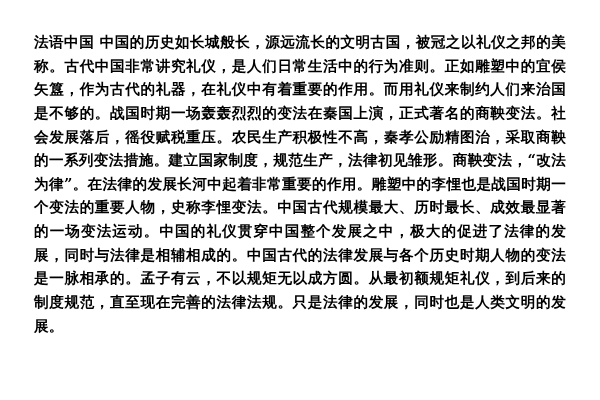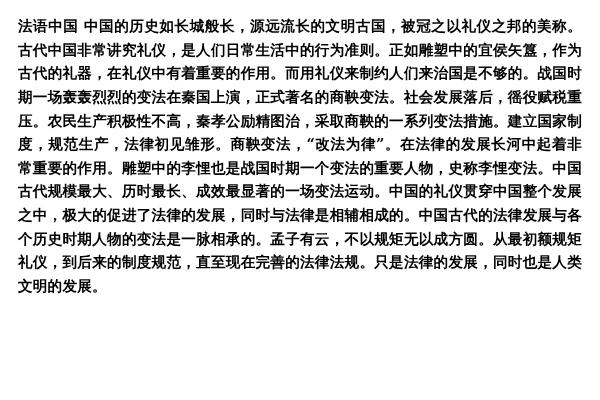--- a/index.html
+++ b/index.html
@@ -21,21 +21,21 @@
     background: #ffffff;
   }
   #article-body {
     font-size: 14.6px;
     line-height: 1.62;
     color: #000000;
     text-align: justify;
     text-justify: inter-ideograph;
     font-weight: bold;
     letter-spacing: 0.2px;
-    margin: 0;
+    margin: 16px;
     white-space: normal;
   }
 </style>
 </head>
 <body>
 
 <div id="document-page">
   <p id="article-body">法语中国  中国的历史如长城般长，源远流长的文明古国，被冠之以礼仪之邦的美称。古代中国非常讲究礼仪，是人们日常生活中的行为准则。正如雕塑中的宜侯矢簋，作为古代的礼器，在礼仪中有着重要的作用。而用礼仪来制约人们来治国是不够的。战国时期一场轰轰烈烈的变法在秦国上演，正式著名的商鞅变法。社会发展落后，徭役赋税重压。农民生产积极性不高，秦孝公励精图治，采取商鞅的一系列变法措施。建立国家制度，规范生产，法律初见雏形。商鞅变法，“改法为律”。在法律的发展长河中起着非常重要的作用。雕塑中的李悝也是战国时期一个变法的重要人物，史称李悝变法。中国古代规模最大、历时最长、成效最显著的一场变法运动。中国的礼仪贯穿中国整个发展之中，极大的促进了法律的发展，同时与法律是相辅相成的。中国古代的法律发展与各个历史时期人物的变法是一脉相承的。孟子有云，不以规矩无以成方圆。从最初额规矩礼仪，到后来的制度规范，直至现在完善的法律法规。只是法律的发展，同时也是人类文明的发展。</p>
 </div>
 

